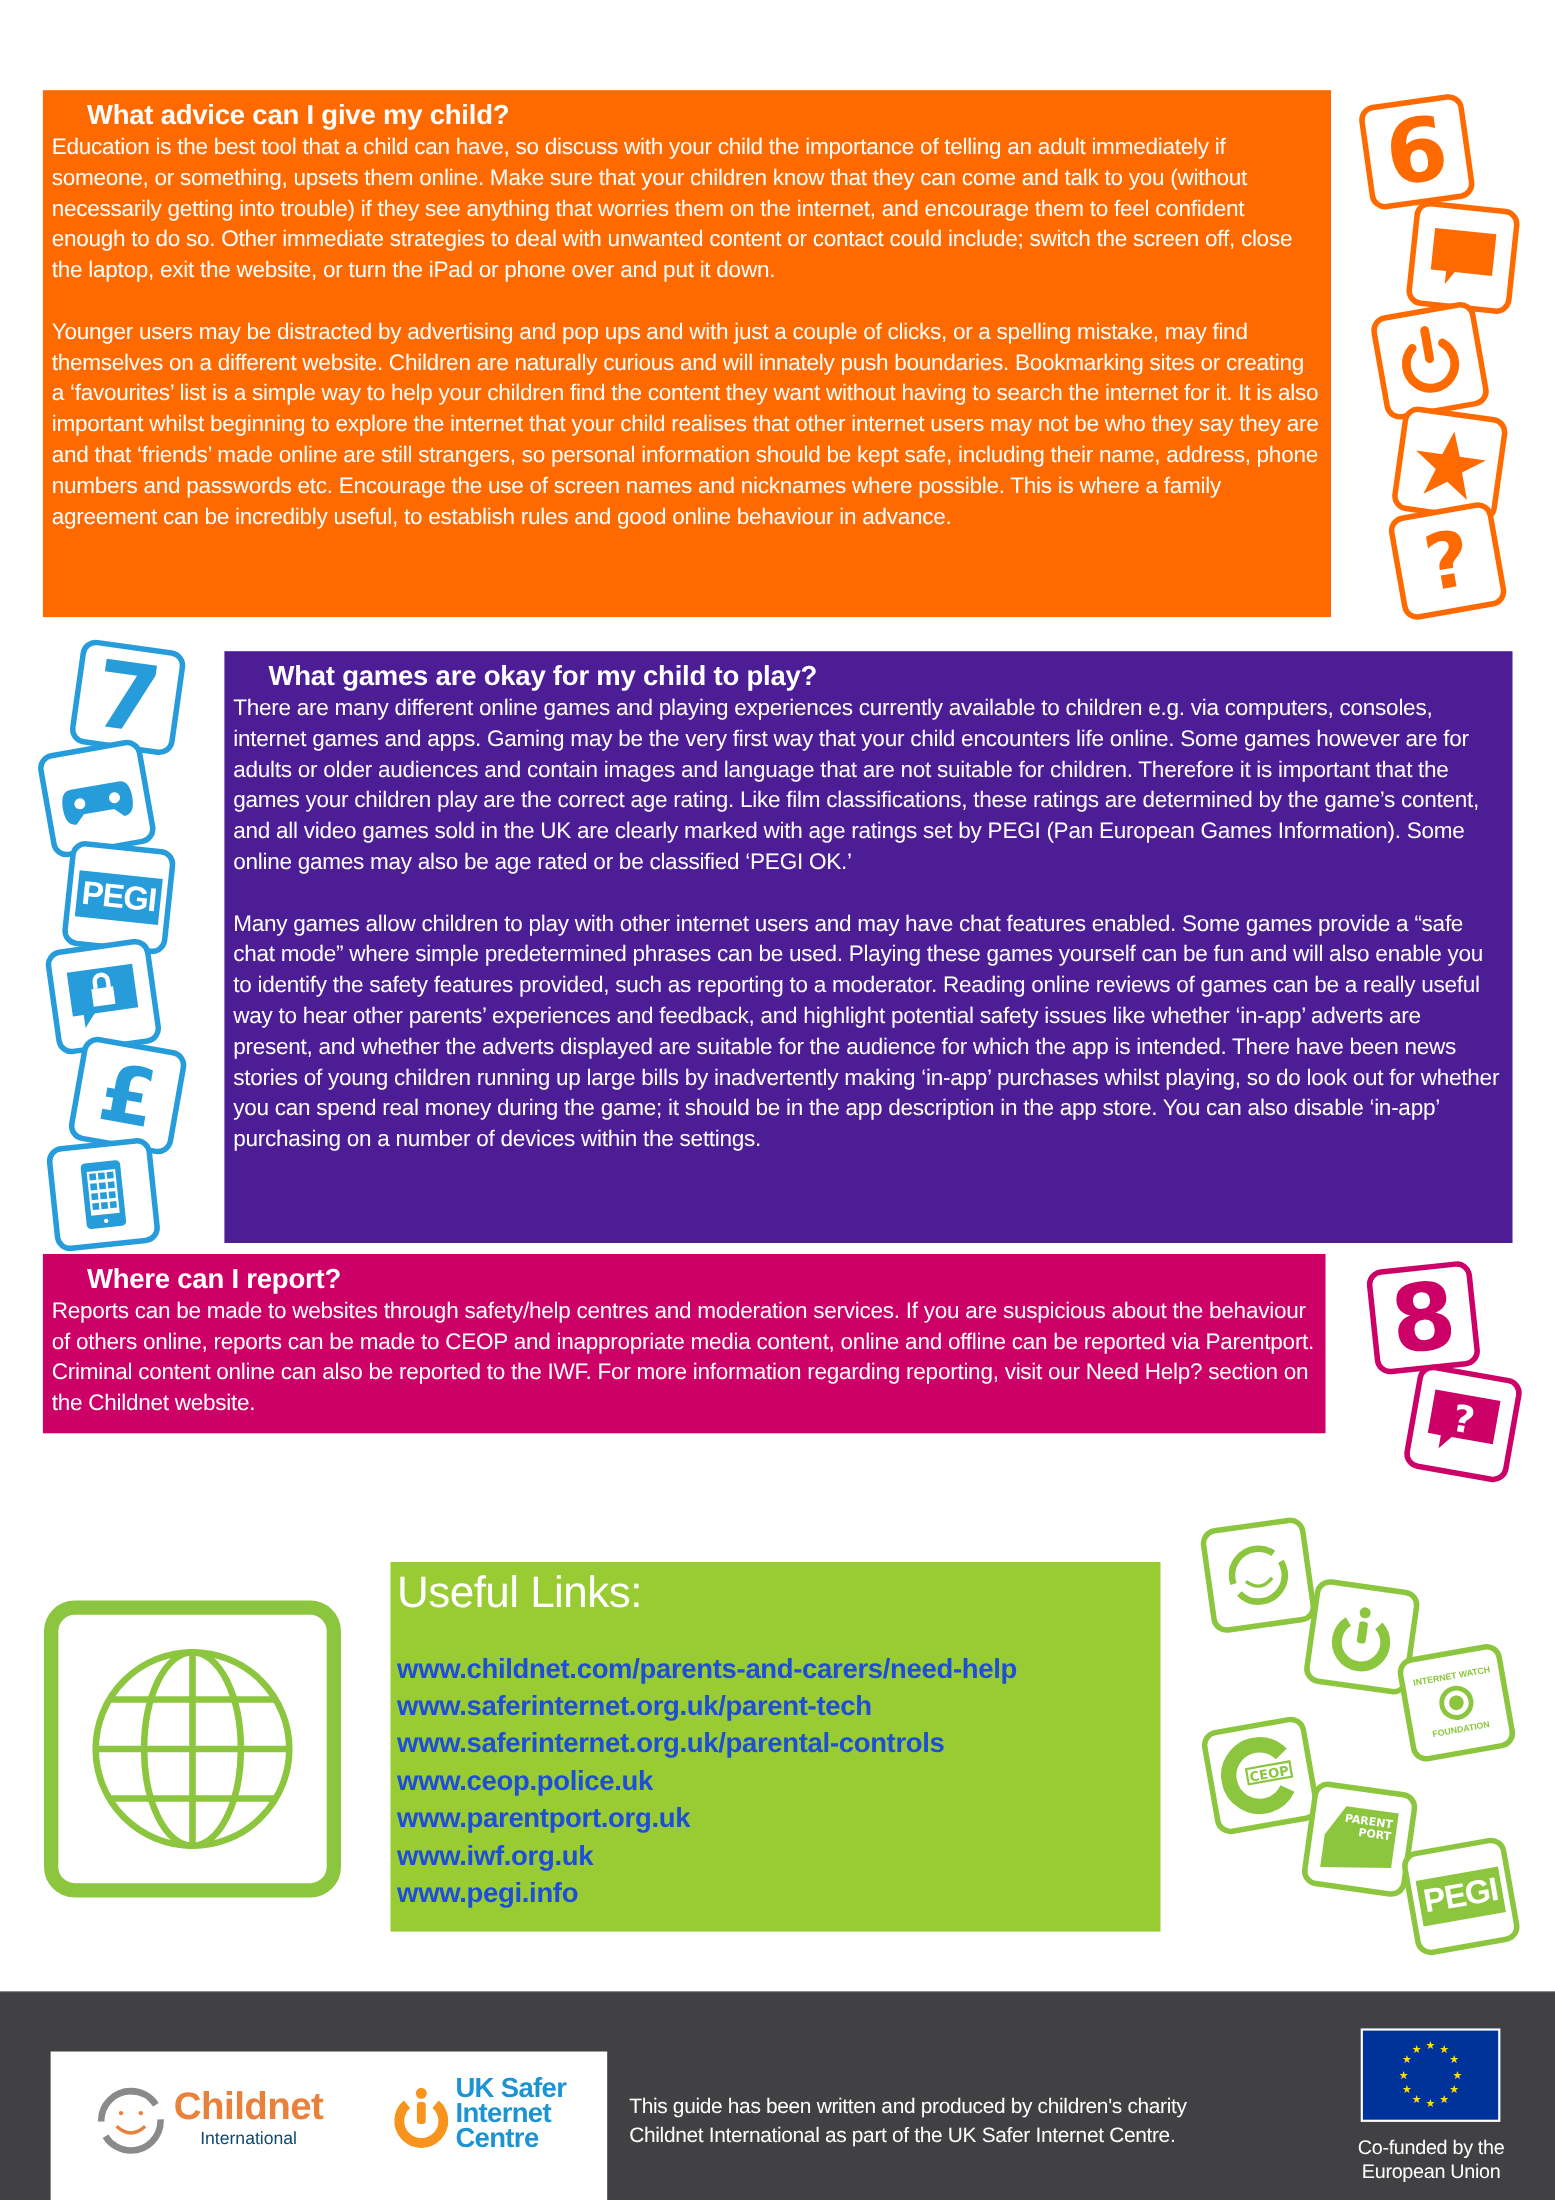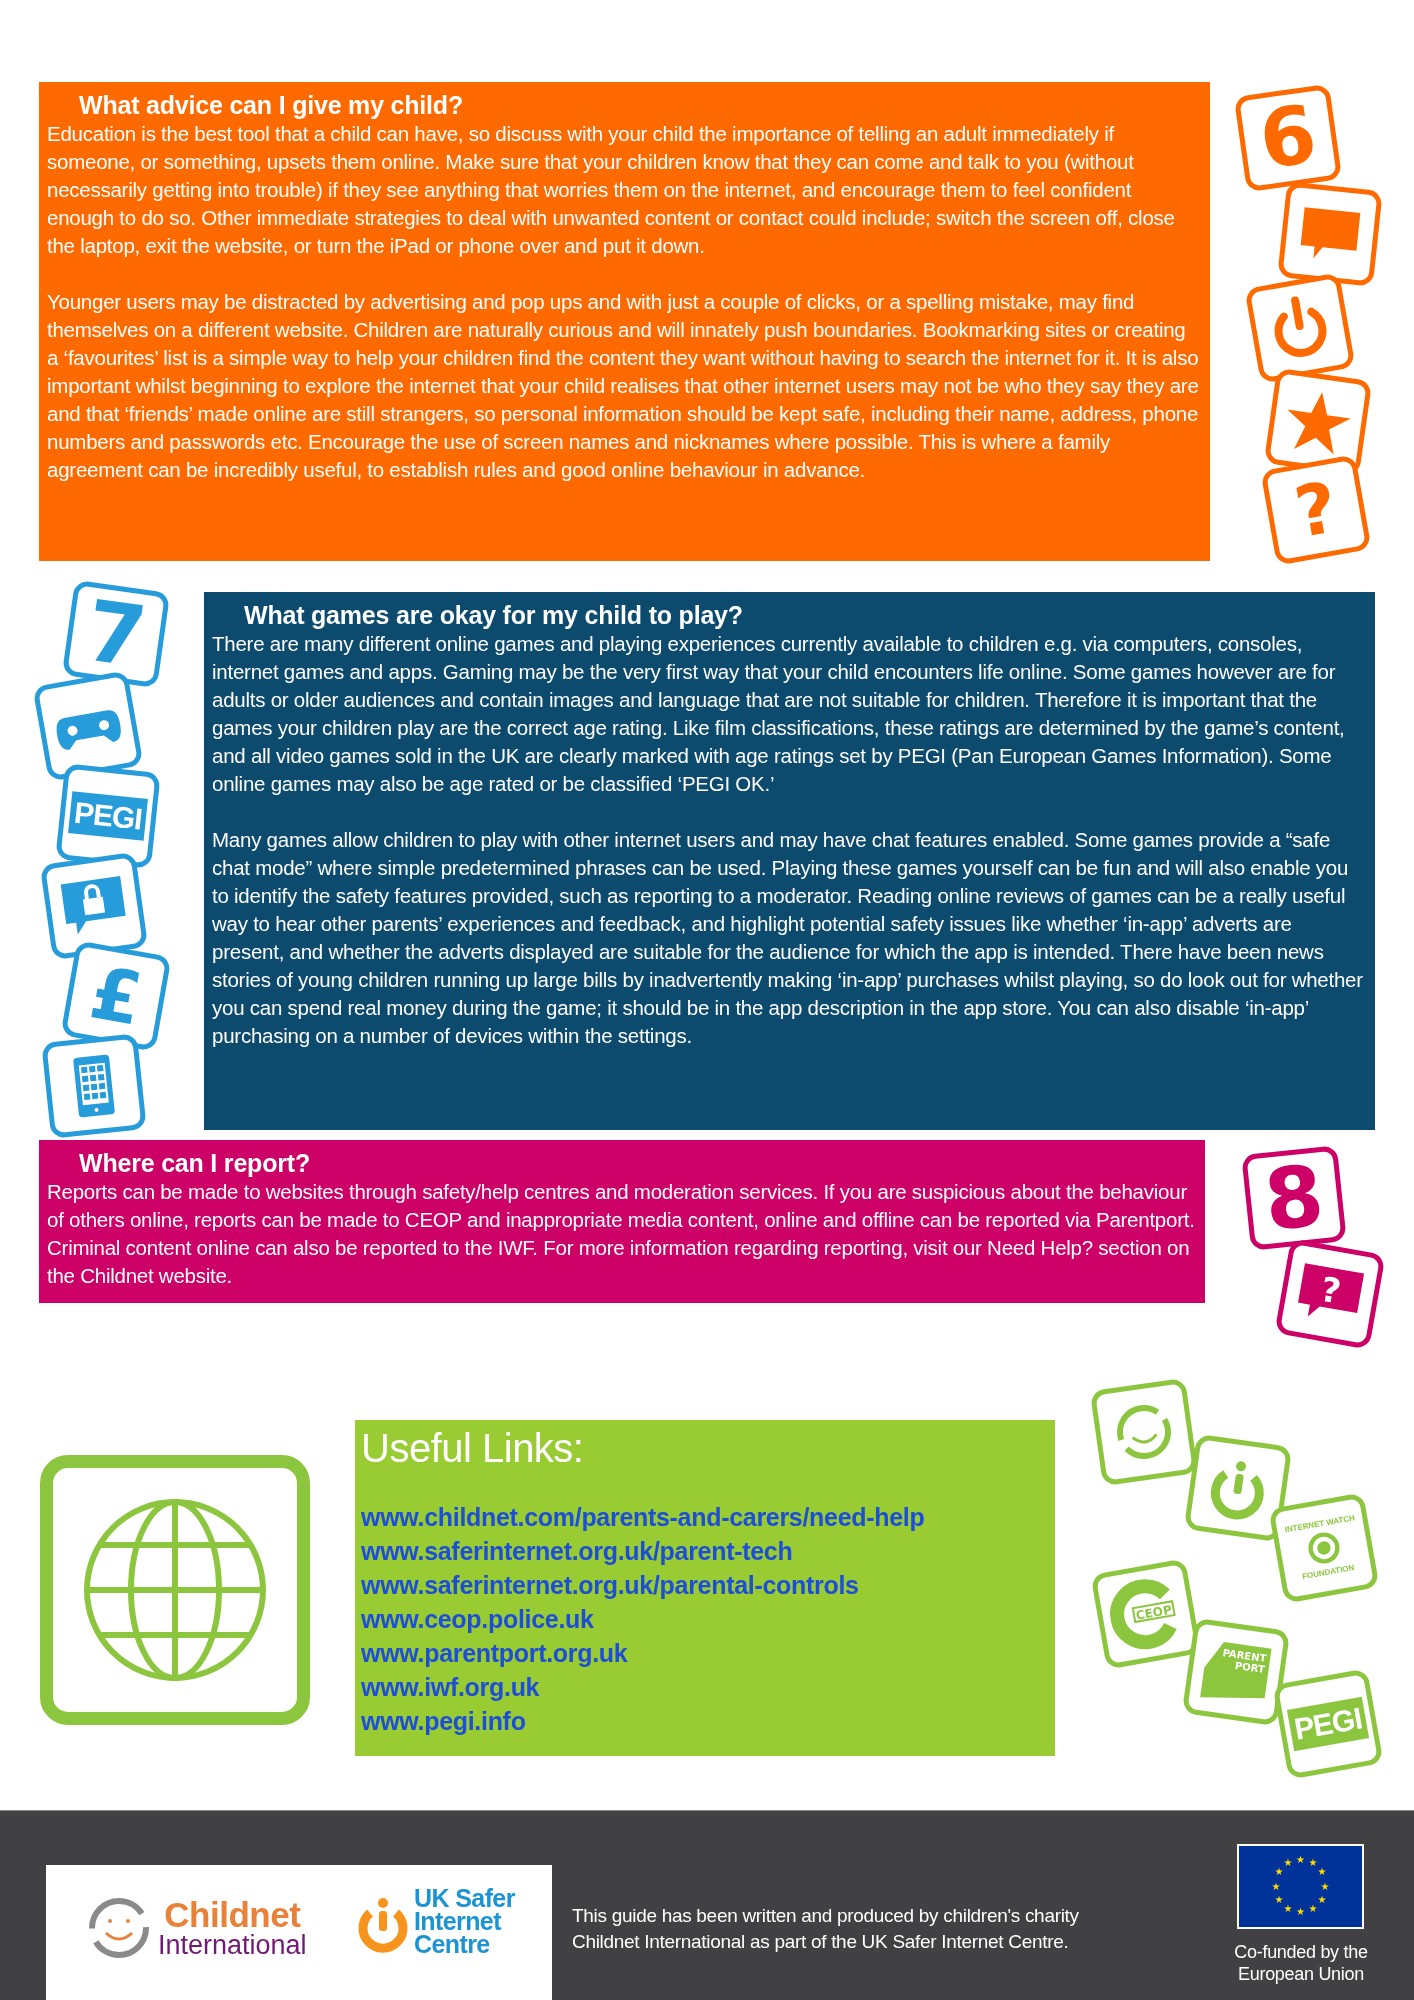--- a/index.html
+++ b/index.html
@@ -5,21 +5,21 @@
   * { box-sizing: border-box; margin: 0; padding: 0; }
   html, body { width: 1414px; height: 2000px; background: #ffffff; overflow: hidden; }
   body { position: relative; font-family: "Liberation Sans", sans-serif; color: #fff; }
 
   .panel { position: absolute; color: #fff; }
   .panel h2 { font-size: 25px; font-weight: bold; line-height: 30px; letter-spacing: -0.2px; margin-left: 32px; }
   .panel p { font-size: 20.5px; line-height: 28px; letter-spacing: -0.25px; }
   .panel p + p { margin-top: 28px; }
 
   #orange { left: 39px; top: 82px; width: 1171px; height: 479px; background: #ff6a00; padding: 8px 8px 0 8px; }
-  #blue { left: 204px; top: 592px; width: 1171px; height: 538px; background: #0c4a6e; padding: 8px 8px 0 8px; }
+  #blue { left: 204px; top: 592px; width: 1171px; height: 538px; background: #4c1d95; padding: 8px 8px 0 8px; }
   #pink { left: 39px; top: 1140px; width: 1166px; height: 163px; background: #cc0066; padding: 8px 8px 0 8px; }
   #green { left: 355px; top: 1420px; width: 700px; height: 336px; background: #99cc33; padding: 10px 8px 0 6px; }
   #green h3 { font-size: 40px; font-weight: normal; line-height: 36px; letter-spacing: -0.5px; margin-bottom: 34px; }
   #green .link { display: block; font-size: 25px; font-weight: bold; line-height: 34px; letter-spacing: -0.3px; color: #1d4ed8; text-decoration: none; }
 
   .icon-stack { position: absolute; }
   .tile { position: absolute; width: 96px; height: 96px; background: #fff; border-radius: 14px; border: 5px solid; display: flex; align-items: center; justify-content: center; }
   .tile svg { width: 72px; height: 72px; }
   .tile .glyph { font-weight: bold; font-family: "DejaVu Sans", sans-serif; }
 
@@ -209,21 +209,21 @@
   <div id="logo-box">
     <div style="position:absolute; left:40px; top:30px; display:flex; align-items:center;">
       <svg width="66" height="66" viewBox="0 0 66 66">
           <circle cx="33" cy="33" r="27" fill="none" stroke="#8a8a8a" stroke-width="6" stroke-dasharray="70 14"></circle>
           <path d="M20 38 Q33 50 46 38" fill="none" stroke="#e8823a" stroke-width="3"></path>
           <circle cx="24" cy="26" r="2" fill="#e8823a"></circle>
           <circle cx="42" cy="26" r="2" fill="#e8823a"></circle>
         </svg>
       <div style="margin-left:6px;text-align:center;">
         <div style="color:#e8823a; font-weight:bold; font-size:35px; line-height:34px; letter-spacing:-0.5px;">Childnet</div>
-        <div style="color:#701a75; font-size:27px; line-height:26px;">International</div>
+        <div style="color:#0c4a6e; font-size:16px; line-height:26px;">International</div>
       </div>
     </div>
     <div style="position:absolute; left:310px; top:22px; display:flex; align-items:center;">
       <svg width="54" height="66" viewBox="0 0 54 66">
           <path d="M14 24 A20 20 0 1 0 40 24" fill="none" stroke="#f7941d" stroke-width="9"></path>
           <circle cx="27" cy="14" r="5" fill="#f7941d"></circle>
           <rect x="23" y="22" width="8" height="20" rx="3" fill="#f7941d"></rect>
         </svg>
       <div style="margin-left:4px; color:#1c94d2; font-weight:bold; font-size:25px; line-height:23px; letter-spacing:-0.6px;">
         <div>UK Safer</div>

